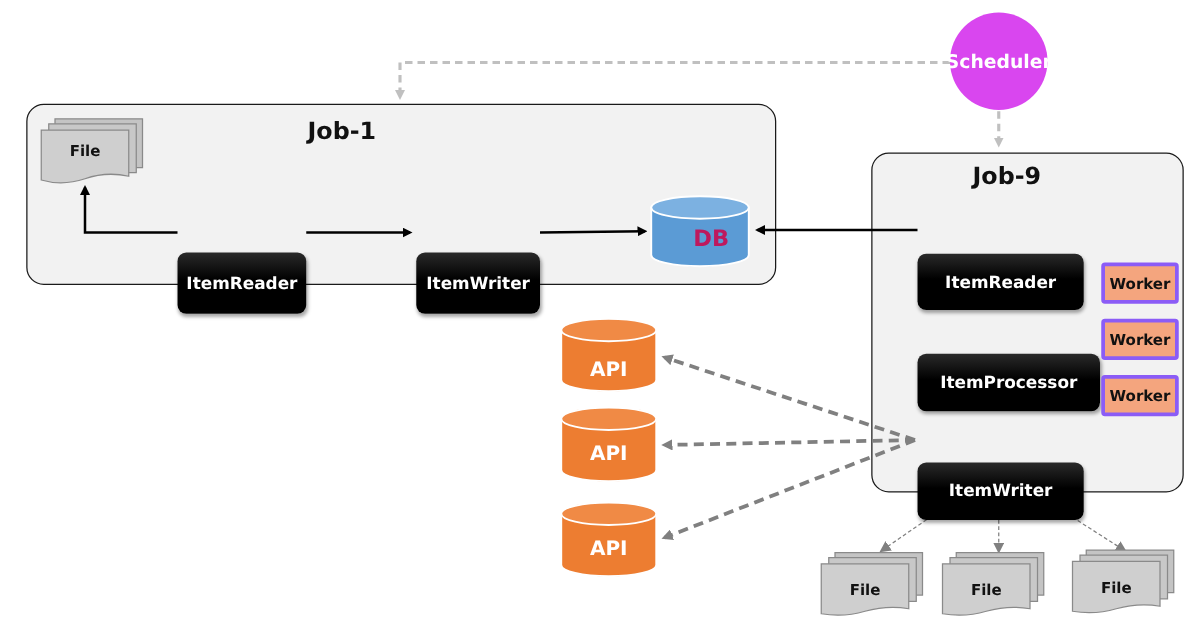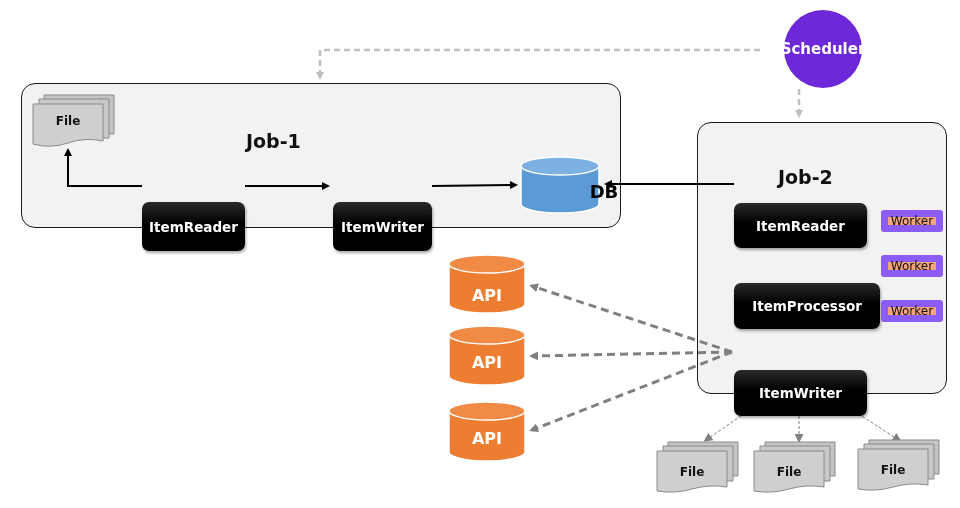--- a/index.html
+++ b/index.html
@@ -1,35 +1,35 @@
 <!DOCTYPE html>
 <html><head>
 <meta charset="utf-8">
 <style>
   html, body { margin:0; padding:0; background:#ffffff; }
   body { width:960px; height:508px; position:relative; overflow:hidden; font-family:"DejaVu Sans", sans-serif; }
   .job-box { position:absolute; background:#f2f2f2; border:1.5px solid #1a1a1a; border-radius:14px; box-sizing:border-box; }
-  .job-title { position:absolute; font-weight:bold; font-size:19px; color:#111;margin-top:36px; }
+  .job-title { position:absolute; font-weight:bold; font-size:19px; color:#111; }
   .node { position:absolute; background:linear-gradient(#2a2a2a,#000 45%,#000); color:#fff; font-weight:bold; font-size:13.5px;
           border-radius:7px; display:flex; align-items:center; justify-content:center; box-shadow:1px 2px 3px rgba(0,0,0,0.35);margin-top:40px; }
-  .worker { position:absolute; width:62px; height:22px; background:#f4a57e; border:7px solid #8b5cf6; border-radius:3px;
-            color:#111; font-weight:normal; font-size:12px; display:flex; align-items:center; justify-content:center; box-sizing:border-box; }
-  .scheduler { position:absolute; left:760px; top:10px; width:78px; height:78px; border-radius:50%; background:#6d28d9;
-               color:#fff; font-weight:bold; font-size:15px; display:flex; align-items:center; justify-content:center;margin-left:24px; }
+  .worker { position:absolute; width:62px; height:33px; background:#f4a57e; border:3px solid #8b5cf6; border-radius:3px;
+            color:#111; font-weight:bold; font-size:12px; display:flex; align-items:center; justify-content:center; box-sizing:border-box; }
+  .scheduler { position:absolute; left:760px; top:10px; width:78px; height:78px; border-radius:50%; background:#d946ef;
+               color:#fff; font-weight:bold; font-size:15px; display:flex; align-items:center; justify-content:center; }
   svg.overlay { position:absolute; left:0; top:0; }
   .lbl { position:absolute; font-weight:bold; display:flex; align-items:center; justify-content:center; pointer-events:none;text-align:center; }
 </style>
 </head>
 <body>
 
 <div class="job-box" style="left:21px; top:83px; width:600px; height:145px;"></div>
 <div class="job-title" style="left:246px; top:94px;">Job-1</div>
 
 <div class="job-box" style="left:697px; top:122px; width:250px; height:272px;"></div>
-<div class="job-title" style="left:778px; top:130px;">Job-2</div>
+<div class="job-title" style="left:778px; top:130px;">Job-9</div>
 
 <svg class="overlay" width="960" height="508">
   <defs>
     <marker id="ah" markerWidth="8" markerHeight="8" refX="6" refY="4" orient="auto" markerUnits="userSpaceOnUse">
       <path d="M0,0 L8,4 L0,8 z" fill="#000"></path>
     </marker>
     <marker id="ahg" markerWidth="9" markerHeight="9" refX="6" refY="4.5" orient="auto" markerUnits="userSpaceOnUse">
       <path d="M0,0 L9,4.5 L0,9 z" fill="#808080"></path>
     </marker>
     <marker id="ahl" markerWidth="8" markerHeight="8" refX="6" refY="4" orient="auto" markerUnits="userSpaceOnUse">
@@ -95,21 +95,21 @@
     <path d="M864,444 L934,444 L934,479 L864,479 Z" fill="#c8c8c8" stroke="#8a8a8a" stroke-width="1"></path>
     <path d="M858,449 L928,449 L928,485 Q911,482 893,487 Q876,492 858,489 Z" fill="#cfcfcf" stroke="#8a8a8a" stroke-width="1"></path>
   </g>
 </svg>
 
 <div class="scheduler">Scheduler</div>
 
 <div class="lbl" style="left:33px; top:106px; width:70px; height:30px; font-size:12px; color:#111;">File</div>
 <div class="node" style="left:142px; top:162px; width:103px; height:49px;">ItemReader</div>
 <div class="node" style="left:333px; top:162px; width:99px; height:49px;">ItemWriter</div>
-<div class="lbl" style="left:521px; top:176px; width:96px; height:30px; font-size:18px; color:#000000;padding-left:35px;">DB</div>
+<div class="lbl" style="left:521px; top:176px; width:96px; height:30px; font-size:18px; color:#be185d;">DB</div>
 
 <div class="node" style="left:734px; top:163px; width:133px; height:45px;">ItemReader</div>
 <div class="node" style="left:734px; top:243px; width:146px; height:46px;">ItemProcessor</div>
 <div class="node" style="left:734px; top:330px; width:133px; height:46px;">ItemWriter</div>
 
 <div class="worker" style="left:881px; top:210px;">Worker</div>
 <div class="worker" style="left:881px; top:255px;">Worker</div>
 <div class="worker" style="left:881px; top:300px;">Worker</div>
 
 <div class="lbl" style="left:449px; top:280px; width:76px; height:30px; font-size:16px; color:#fff;">API</div>

